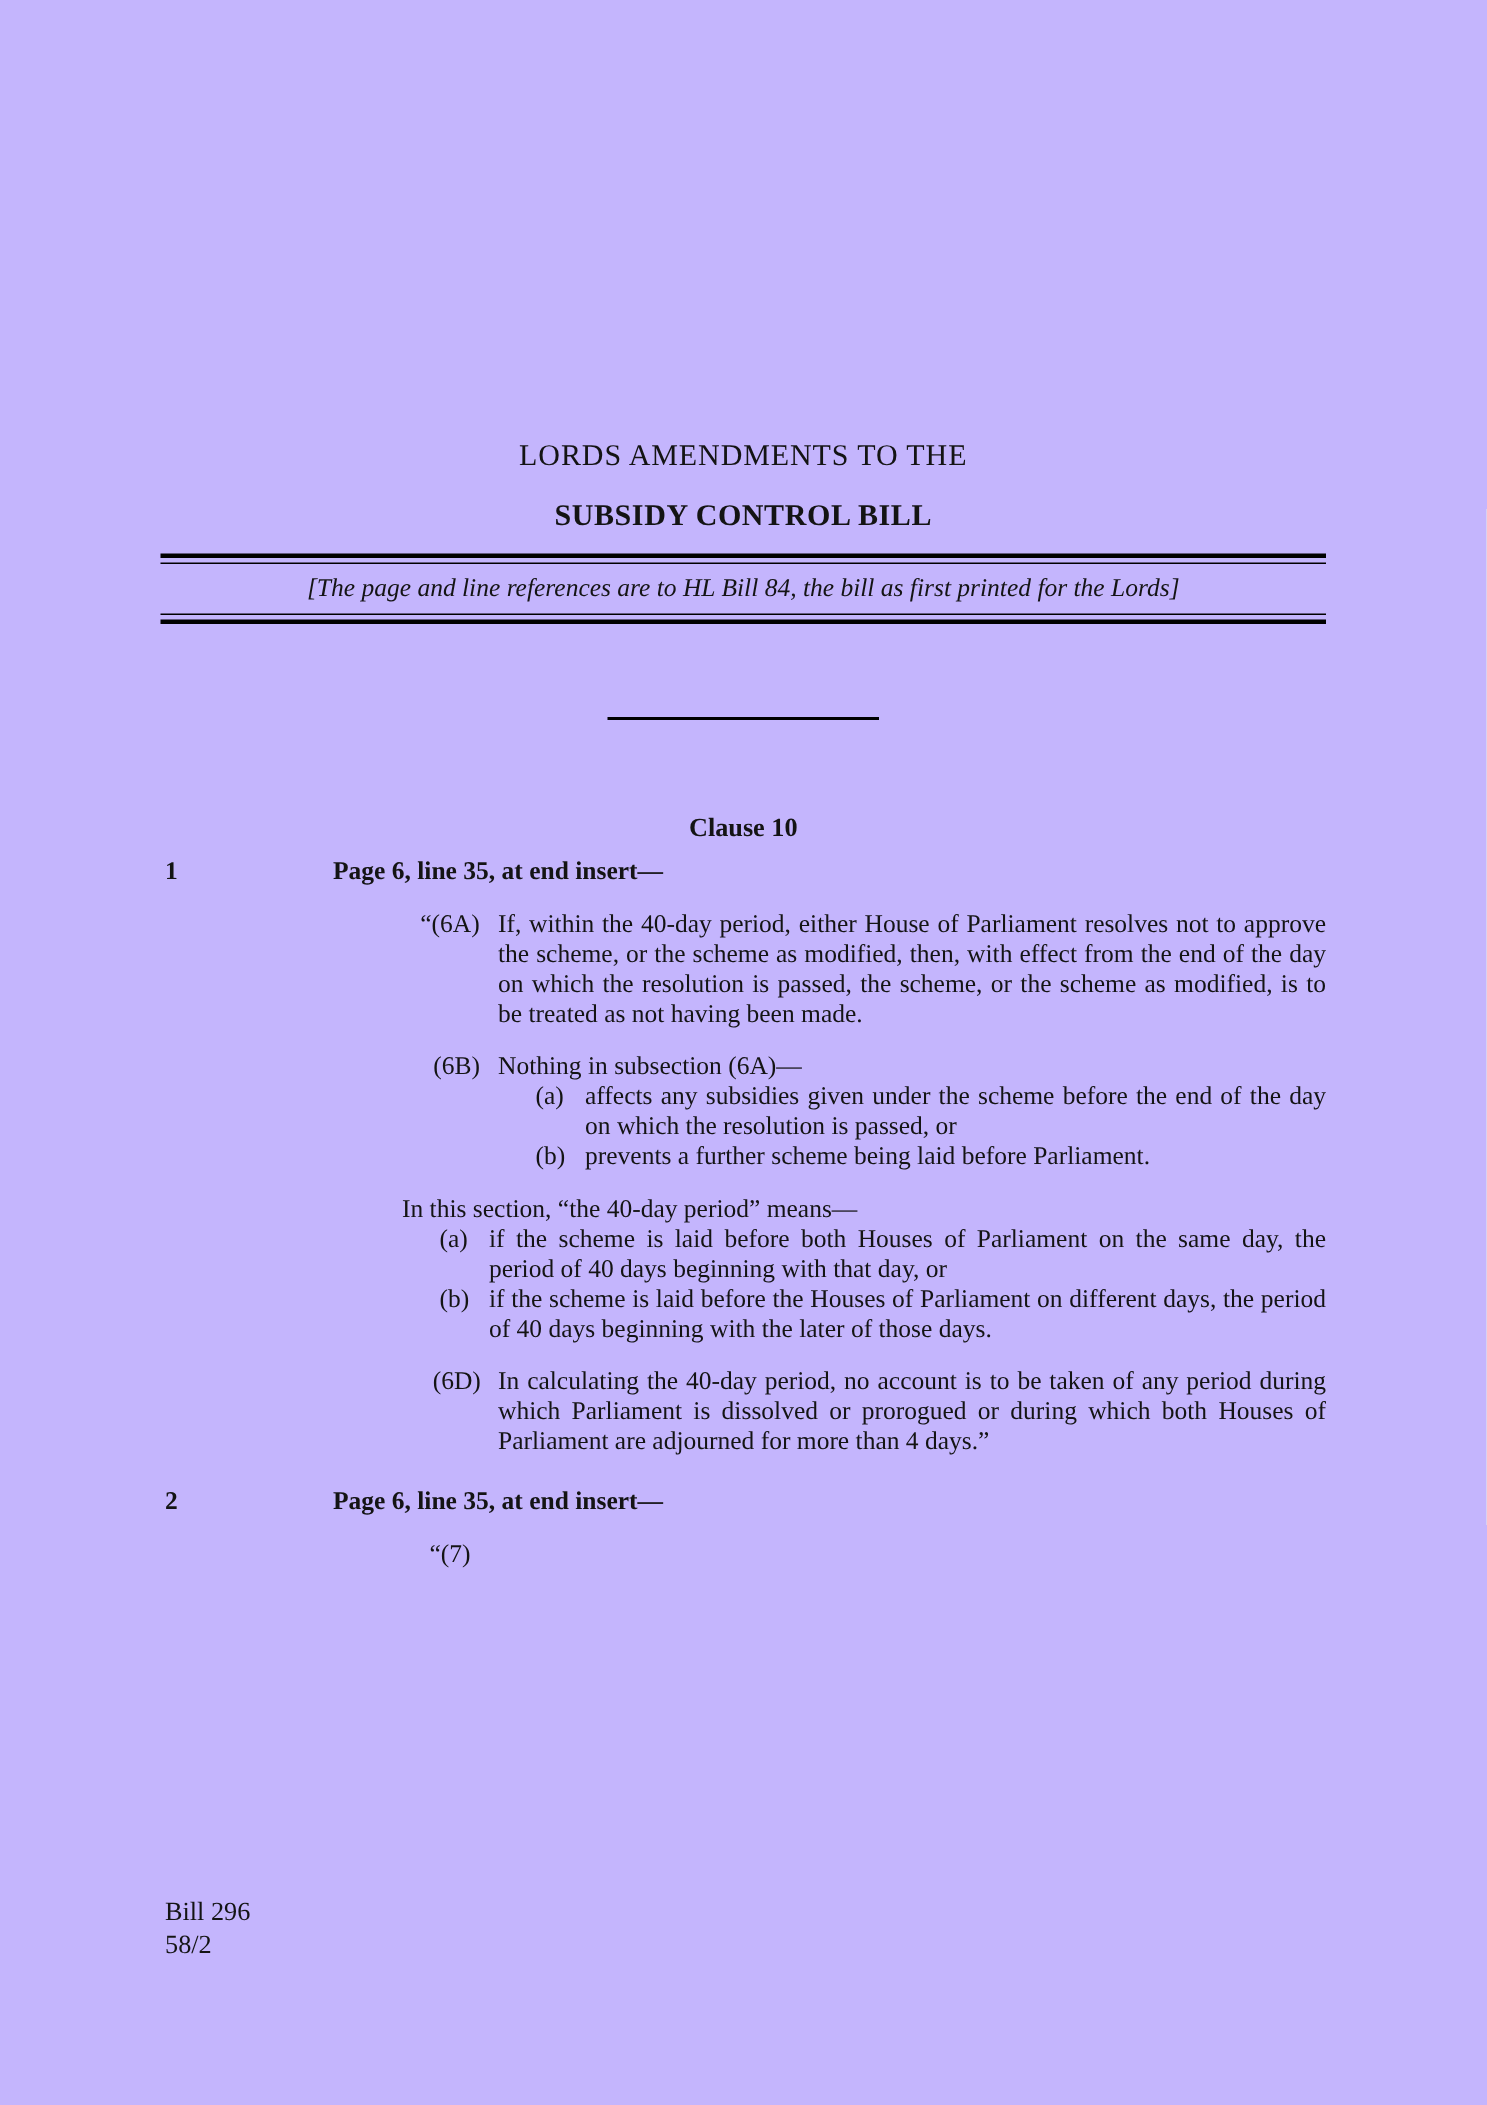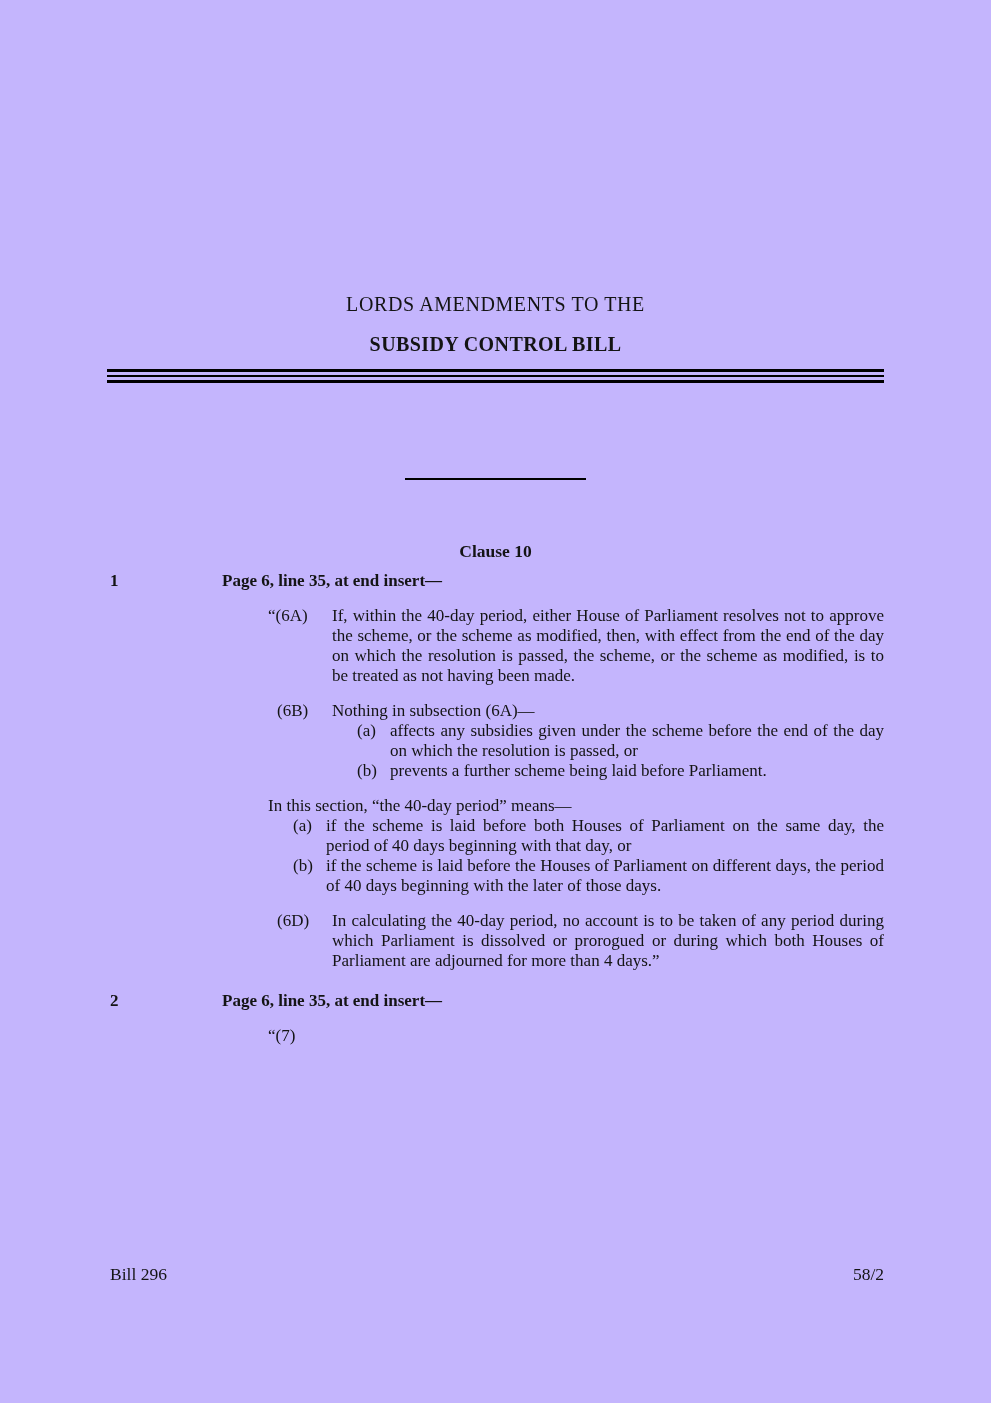--- a/index.html
+++ b/index.html
@@ -103,20 +103,21 @@
   .subsection {
     display: flex;
     margin-left: 158px;
     margin-top: 15px;
   }
   .subsection:first-of-type { margin-top: 14px; }
   .sub-label {
     flex: 0 0 64px;
     width: 64px;
     box-sizing: border-box;
+    text-align: center;
   }
   .sub-label.nq { padding-left: 9px; }
   .sub-body { flex: 1; }
   .sub-text {
     text-align: justify;
     text-align-last: left;
   }
   .subitem {
     display: flex;
     margin-left: 25px;
@@ -134,36 +135,38 @@
   
   .doc-footer {
     position: absolute;
     top: 1263px;
     left: 110px;
     width: 774px;
     display: flex;
     justify-content: space-between;
     font-size: 17.5px;
     line-height: 22px;
+    flex-direction: column;
   }
 </style>
 </head>
 <body>
 
 <div class="page">
 
   <div class="doc-header">
     <div class="doc-title-line1">LORDS AMENDMENTS TO THE</div>
     <div class="doc-title-line2">SUBSIDY CONTROL BILL</div>
   </div>
 
   <div class="ref-box">
     <div class="rule-thick"></div>
     <div class="rule-gap"></div>
     <div class="rule-thin"></div>
+    <div class="ref-note">[The page and line references are to HL Bill 84, the bill as first printed for the Lords]</div>
     <div class="rule-thin"></div>
     <div class="rule-gap"></div>
     <div class="rule-thick"></div>
   </div>
 
   <div class="short-divider"></div>
 
   <div class="clause-heading">Clause 10</div>
 
   <div class="amendments">

